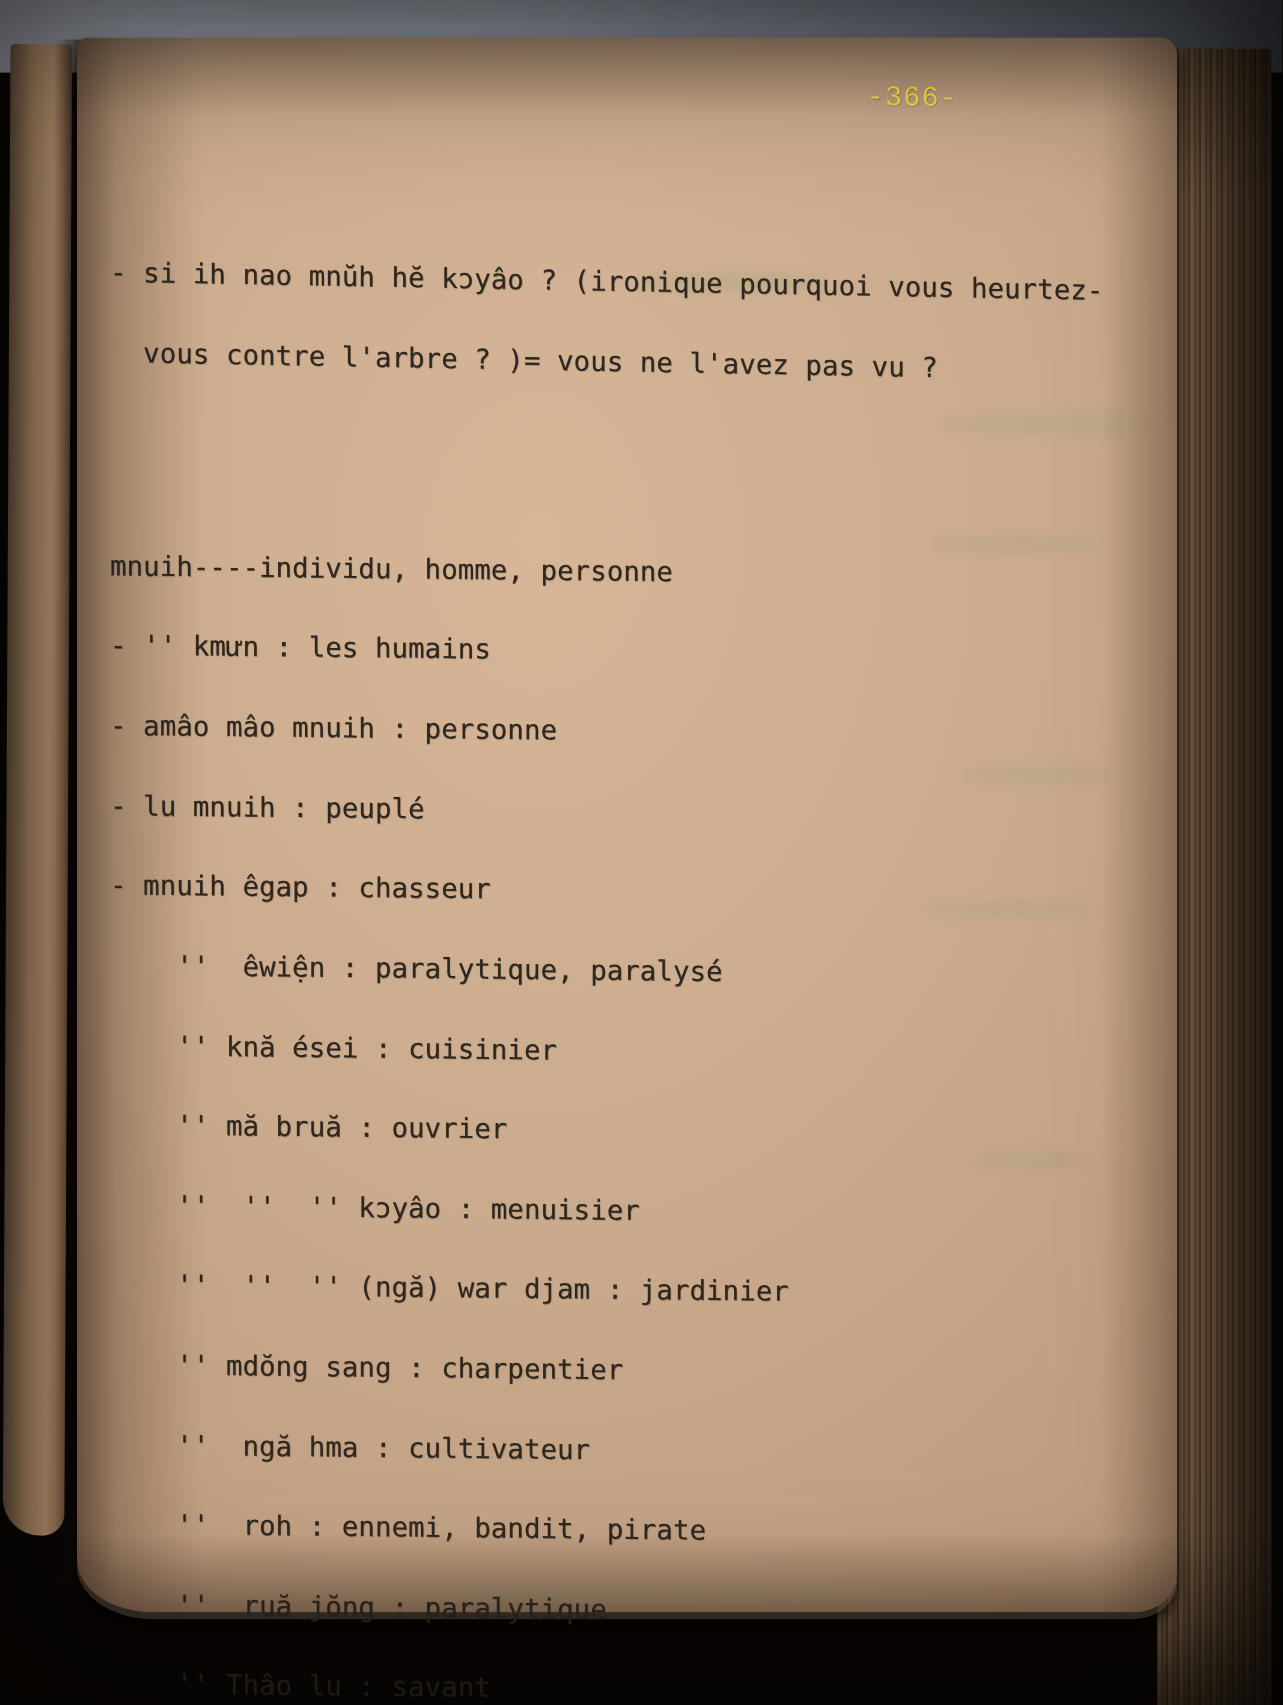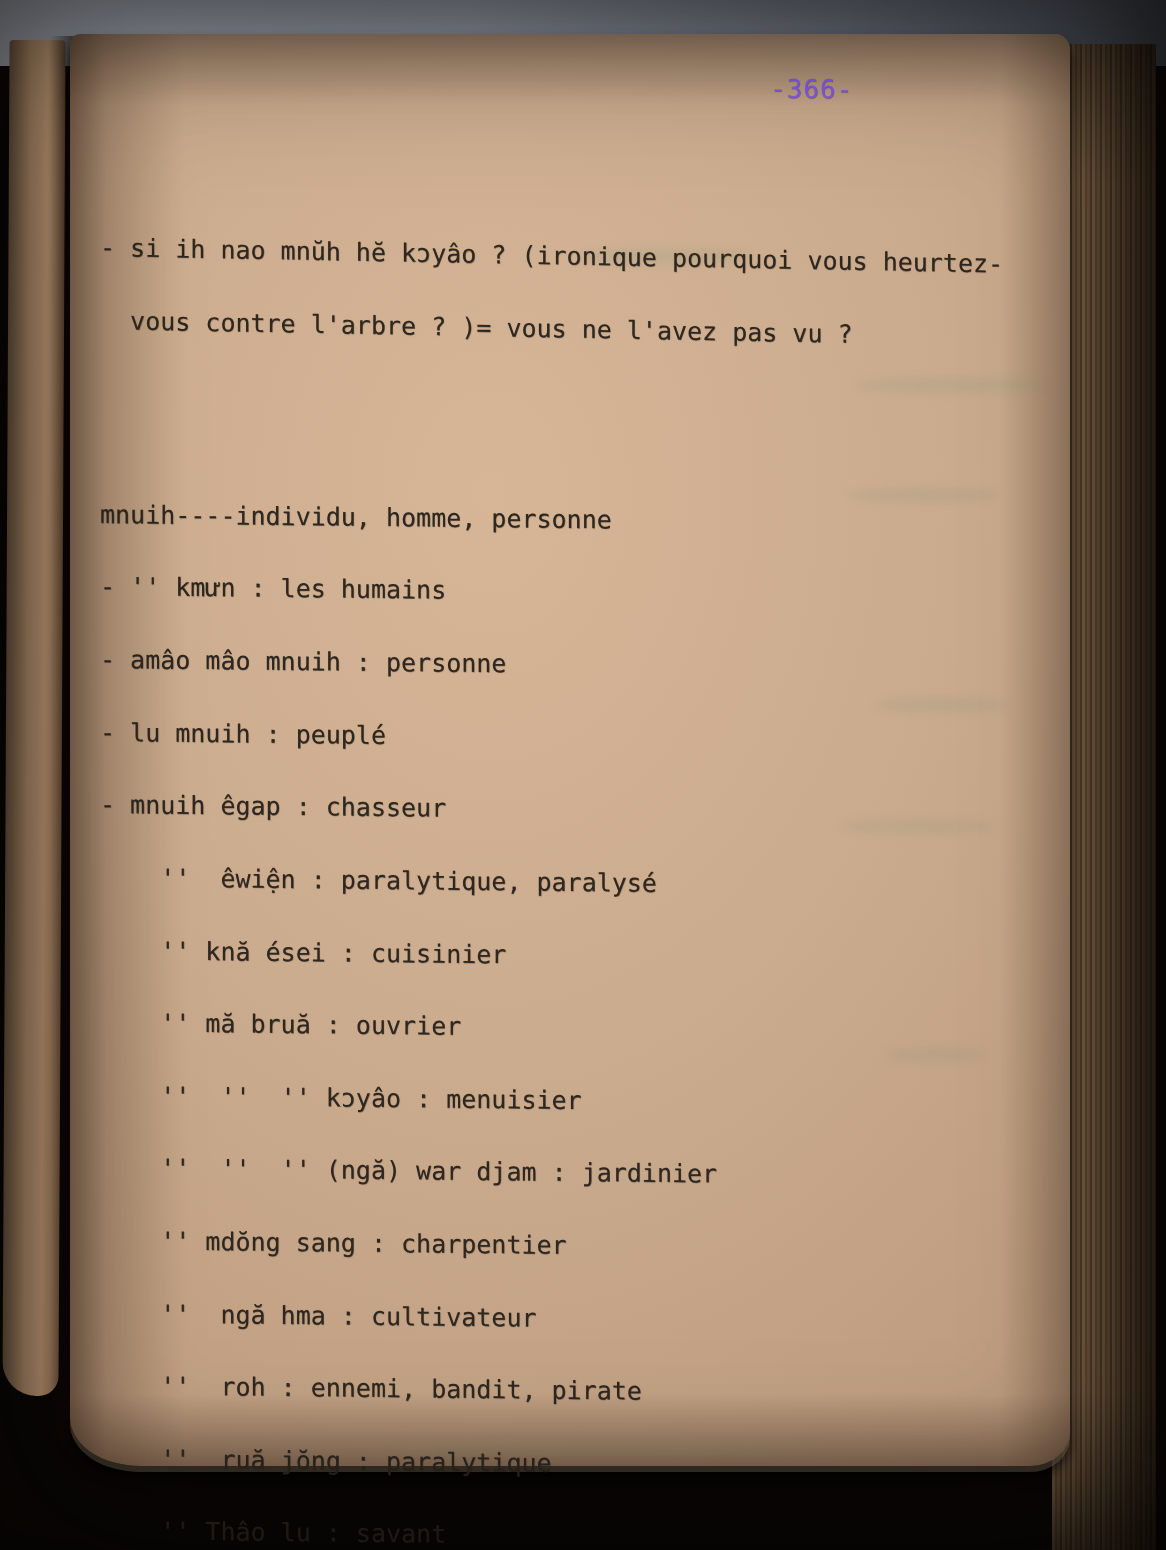--- a/index.html
+++ b/index.html
@@ -33,22 +33,22 @@
           radial-gradient(130% 120% at 42% 32%,#d6b697 0%,#cbab8d 35%,#bd9c7f 65%,#a8876b 100%);
         box-shadow:0 6px 0 rgba(220,190,155,.25),0 10px 14px rgba(0,0,0,.8);}
   
   .typed{position:absolute;left:100px;top:140px;width:990px;z-index:5;
          font-size:25px;line-height:24.2px;white-space:pre;color:#2e2720;
          text-shadow:.4px .5px .8px rgba(43,35,26,.55);
          transform:skewY(.6deg);transform-origin:0 0;}
   .para{margin:0;}
   .p1{transform:skewY(.45deg);transform-origin:0 0;}
   .m24{margin-top:24px;}
-  .pageno{position:absolute;left:770px;top:74px;z-index:5;font-size:26px;color:#8b5cf6;
-          letter-spacing:1px;text-shadow:.4px .5px .8px rgba(43,35,26,.5);transform:skewY(.6deg);}
+  .pageno{position:absolute;left:788px;top:74px;z-index:5;font-size:26px;color:#fde047;
+          letter-spacing:1px;text-shadow:.4px .5px .8px rgba(43,35,26,.5);transform:skewY(.6deg);font-family:Liberation Mono, monospace;}
   
   .smudge{position:absolute;border-radius:45%;filter:blur(5px);background:rgba(118,148,112,.17);z-index:3;}
   .s1{left:580px;top:248px;width:170px;height:16px;}
   .s2{left:856px;top:378px;width:190px;height:15px;}
   .s3{left:848px;top:488px;width:150px;height:14px;}
   .s4{left:876px;top:698px;width:130px;height:14px;}
   .s5{left:842px;top:820px;width:150px;height:13px;}
   .s6{left:886px;top:1048px;width:96px;height:13px;}
   .s7{left:390px;top:1444px;width:420px;height:12px;background:rgba(118,148,112,.12);}
   .vignette{position:absolute;inset:0;z-index:9;pointer-events:none;

